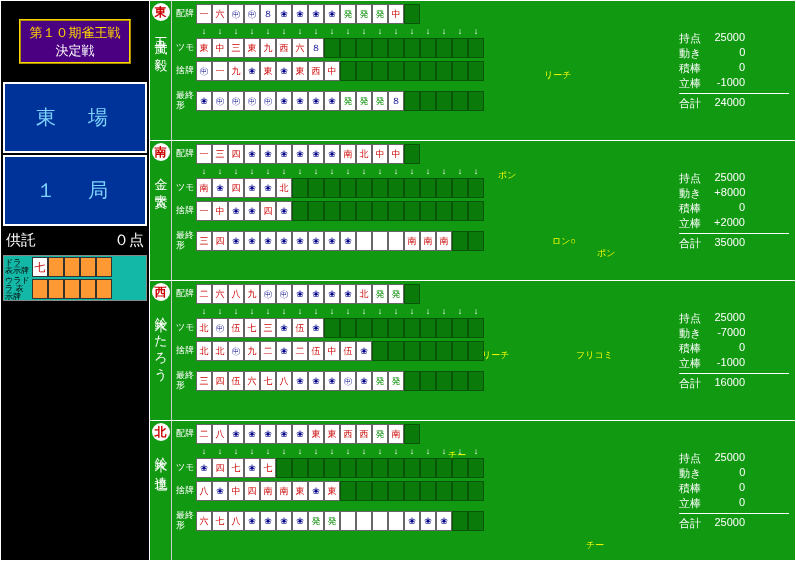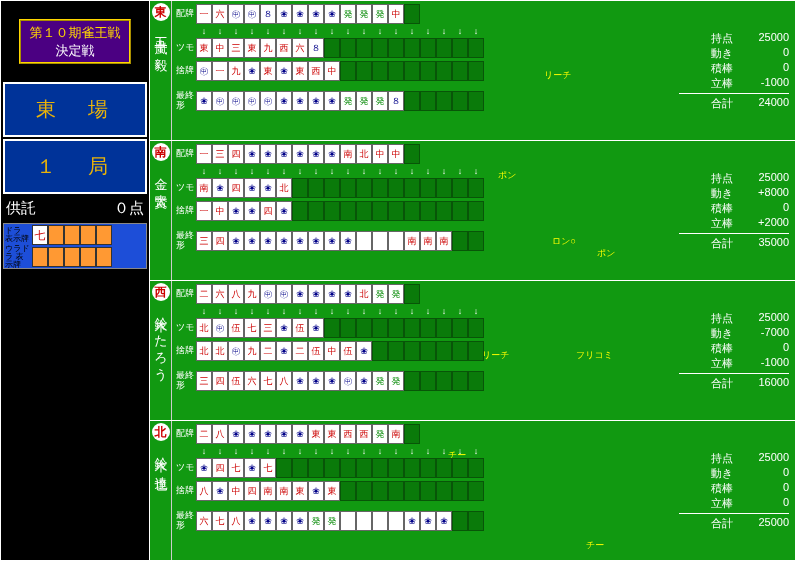--- a/index.html
+++ b/index.html
@@ -1,23 +1,23 @@
 <!DOCTYPE html>
 <html><head>
 <meta charset="utf-8">
 <style>
 *{box-sizing:border-box;margin:0;padding:0;font-family:"MS Gothic","Hiragino Sans",sans-serif}
 body{background:#008800;width:796px;height:561px;overflow:hidden;position:relative}
 .wrap{display:flex;height:561px;border:1px solid #fff}
 .left{width:148px;background:#000;flex-shrink:0}
 .title-box{background:#4b0082;color:#fff;text-align:center;padding:3px;border:2px ridge #FFD700;margin:18px;font-size:13px;line-height:1.35}
 .title-box .gold{color:#FFD700}
-.stat-box{background:#003399;color:#eab308;text-align:center;padding:12px;margin:2px;border:2px solid #fff;font-size:20px;letter-spacing:.3em}
+.stat-box{background:#003399;color:#7dd3fc;text-align:center;padding:20px;margin:2px;border:2px solid #fff;font-size:20px;letter-spacing:.3em}
 .kyotaku{background:#000;color:#fff;text-align:center;padding:3px;margin:2px;font-size:15px;display:flex;justify-content:space-between}
-.dora-box{background:#1d4ed8;border:1px solid #888;margin:2px;display:flex;flex-direction:column;font-size:9px}
+.dora-box{background:#14b8a6;border:1px solid #888;margin:2px;display:flex;flex-direction:column;font-size:9px}
 .dora-row{display:flex;align-items:center;height:22px}
 .dora-lbl{width:28px;font-size:8px;line-height:1;padding:1px}
 .dora-tiles{display:flex}
 .dtile{width:16px;height:20px;border:1px solid #333;background:#ff9933}
 .dtile.w{background:#fff;color:#c00;font-size:11px;text-align:center;line-height:18px}
 .right{flex:1;background:#119911;display:flex;flex-direction:column;border-left:1px solid #fff}
 .player{flex:1;display:flex;border-bottom:1px solid #fff}
 .player:last-child{border-bottom:none}
 .seat-col{width:22px;background:#119911;border-right:1px solid #ccc;display:flex;flex-direction:column;align-items:center}
 .seat-ind{width:18px;height:18px;background:#fff;color:#c00;border-radius:50%;font-size:12px;text-align:center;line-height:18px;margin-top:2px;font-weight:bold}
@@ -27,21 +27,21 @@
 .row-lbl{color:#fff;font-size:9px;width:20px;line-height:1.1}
 .tiles{display:flex;gap:0}
 .tile{width:16px;height:20px;background:#fff;border:1px solid #666;font-size:9px;text-align:center;line-height:18px;color:#008;position:relative}
 .tile.r{color:#c00}
 .tile.g{color:#080}
 .tile.slot{background:#0a7a0a;border:1px solid #085508}
 .call-txt{color:#ff0;font-size:9px;position:absolute}
 .sep-row{display:flex}
 .sep{width:16px;text-align:center;color:#fff;font-size:9px}
 .score{position:absolute;right:6px;top:30px;color:#fff;font-size:11px}
-.score-row{display:flex;justify-content:flex-end;width:110px;gap:12px}
+.score-row{display:flex;justify-content:flex-start;width:110px;}
 .score-row span:last-child{text-align:right;min-width:44px}
 .score-hr{border-top:1px solid #fff;margin:2px 0}
 </style>
 </head>
 <body>
 
 <div class="wrap">
 <div class="left">
   <div class="title-box">
     <div class="gold">第１０期雀王戦</div>

